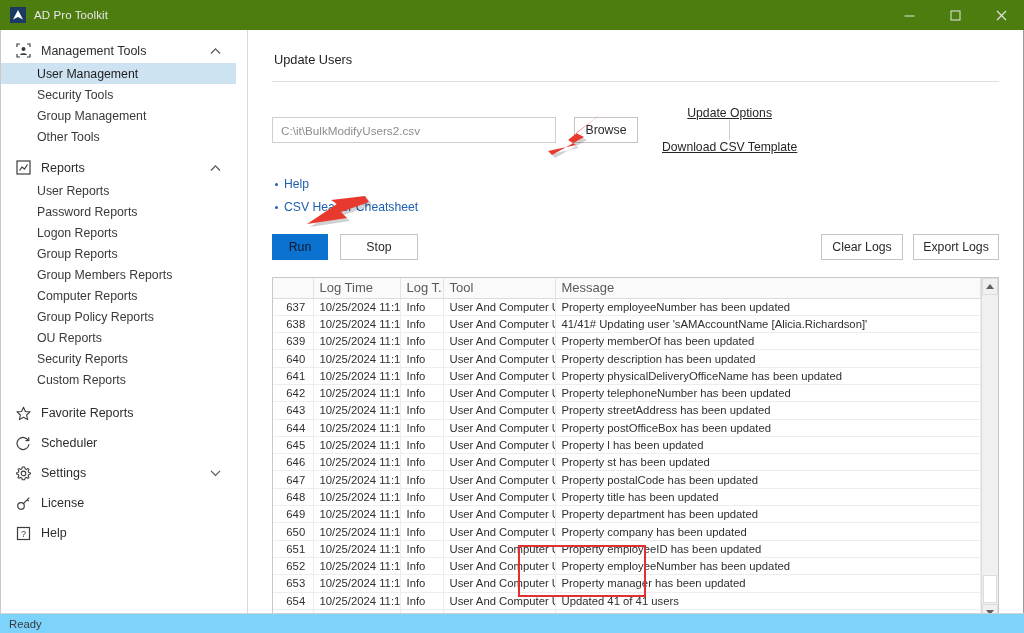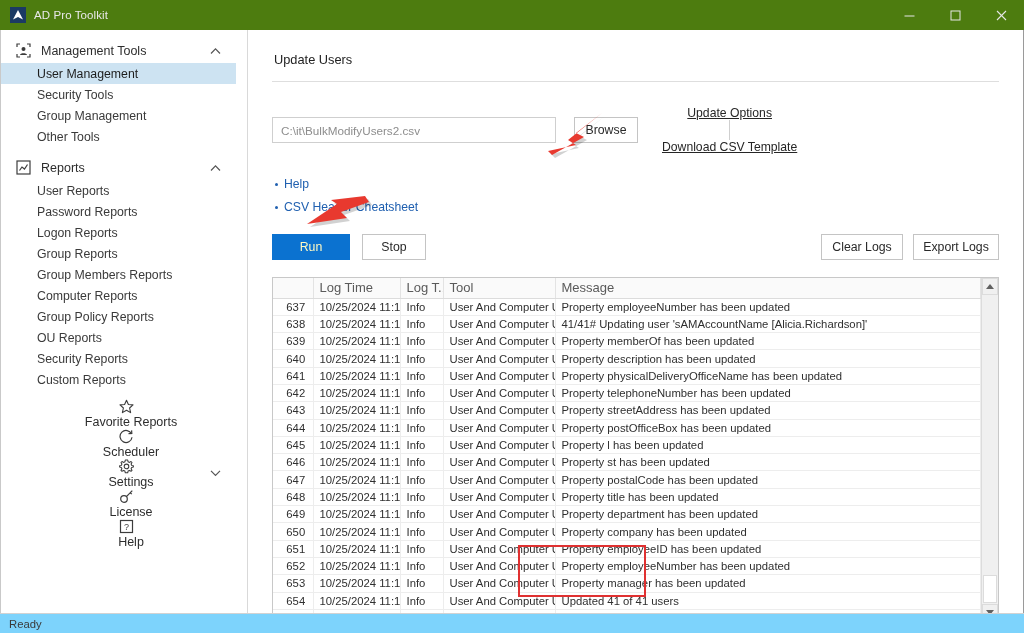--- a/index.html
+++ b/index.html
@@ -64,21 +64,21 @@
     padding-left: 36px; font-size: 12.3px; color: #3a3a3a;
     cursor: default;
   }
   .nav-item.selected {
     background: #cde3f2; width: 235px; color: #1d1d1d;
   }
   .nav-spacer { height: 8px; }
 
   .nav-leaf {
     height: 30px; display: flex; align-items: center;
-    padding-left: 14px; position: relative; cursor: default; flex-direction: column;
+    padding-left: 14px; position: relative; cursor: default;
   }
   .nav-leaf .gicon {
     width: 17px; height: 17px; margin-right: 9px; flex: none;
     display: flex; align-items: center; justify-content: center;
     color: #3c3c3c;
   }
   .nav-leaf .glabel { font-size: 12.5px; color: #2d2d2d; }
 
   
   .content {
@@ -120,24 +120,24 @@
   .bullet-dot {
     width: 3px; height: 3px; border-radius: 50%; background: #2060b0;
     margin-right: 6px; flex: none;
   }
   .bullet-line .btext { text-decoration: none; }
 
   .actions-row {
     margin-top: 20px; display: flex; align-items: center; position: relative;
   }
   .btn-run {
-    width: 78px; background: #0b72d0; border: 1px solid #0b72d0; color: #fef9c3;
+    width: 56px; background: #0b72d0; border: 1px solid #0b72d0; color: #0f172a;
     font-size: 12.3px;
   }
-  .btn-stop { width: 64px; margin-left: 12px; }
+  .btn-stop { width: 78px; margin-left: 12px; }
   .right-btns { margin-left: auto; display: flex; text-align: center; }
   .btn-clear { width: 82px; }
   .btn-export { width: 86px; margin-left: 10px; }
 
   
   .table-wrap {
     margin-top: 17px; border: 1px solid #c8c8c8; background: #fff;
     height: 345px; display: flex; position: relative; overflow: hidden;
   }
   .table-main { flex: 1; overflow: hidden; }

